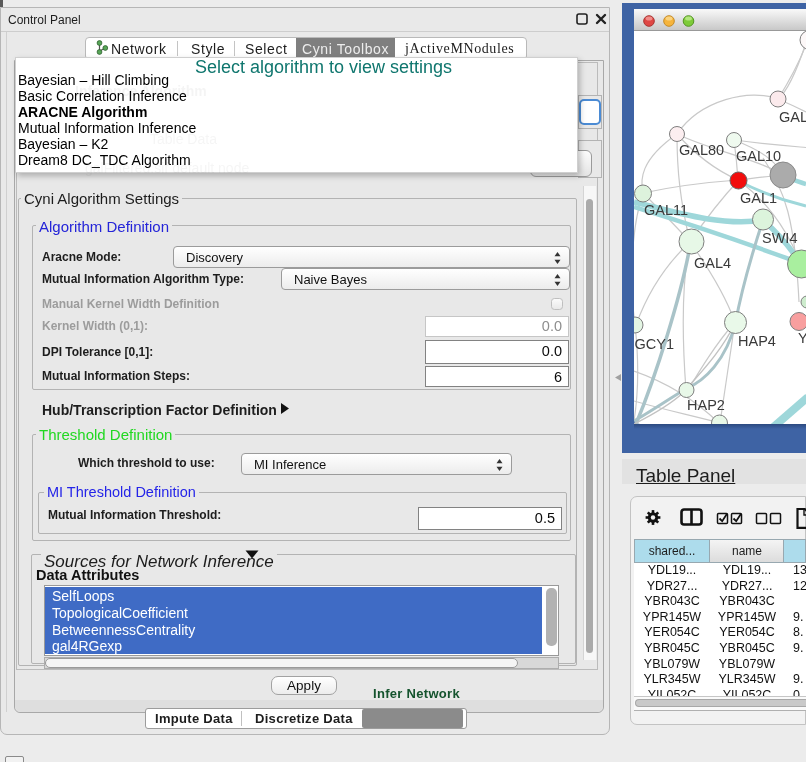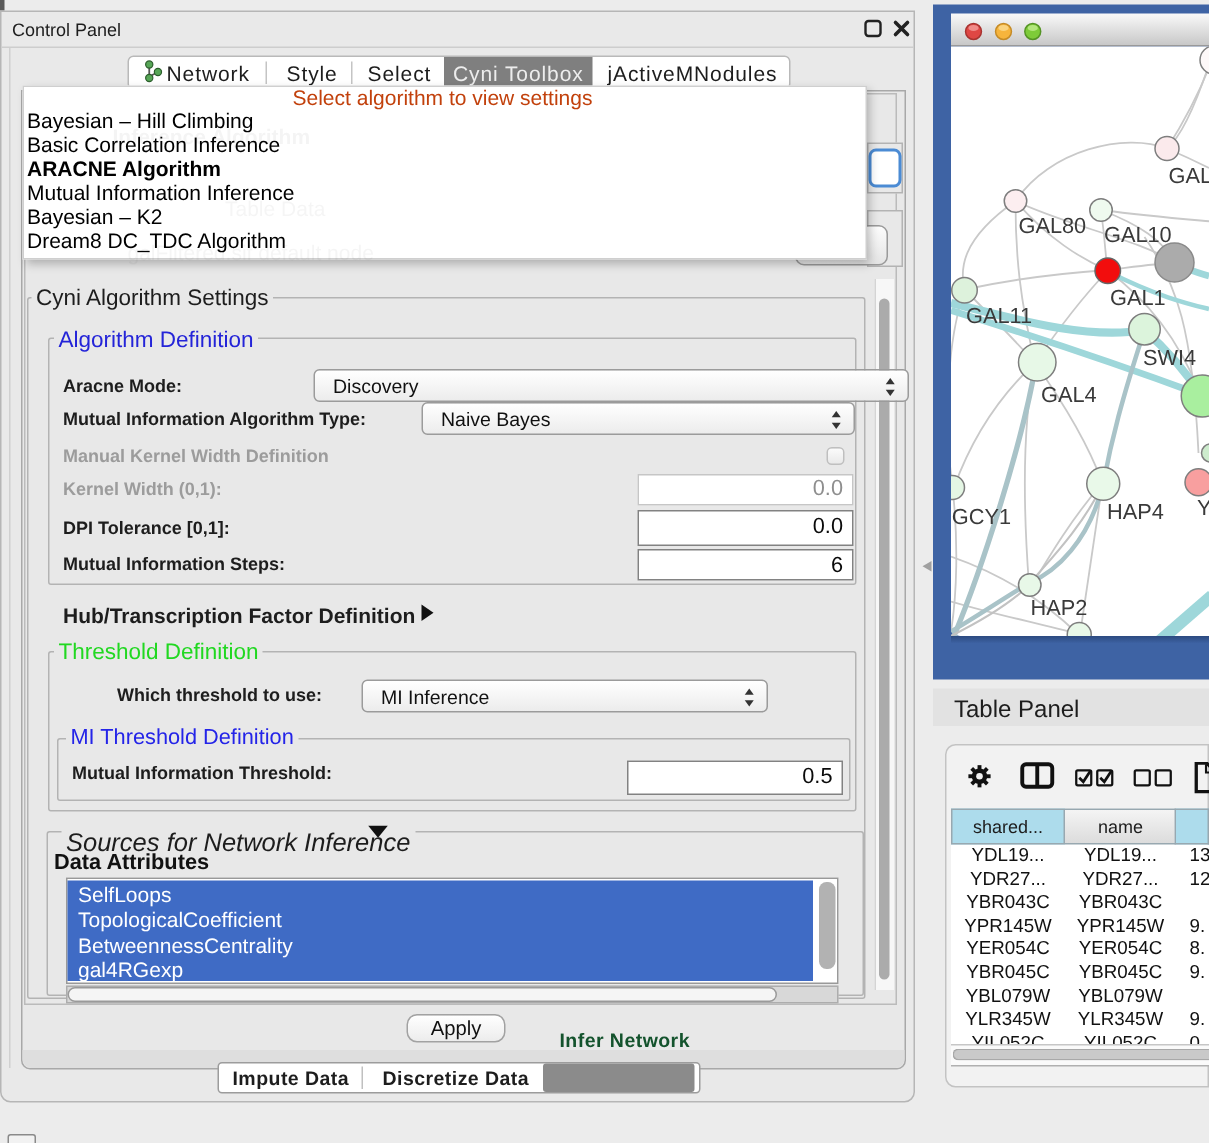--- a/index.html
+++ b/index.html
@@ -47,35 +47,35 @@
   <circle cx="5.5" cy="4" r="2.4" fill="#57a657" stroke="#2c5e2c" stroke-width="0.8"></circle>
   <circle cx="5.5" cy="13" r="2.4" fill="#57a657" stroke="#2c5e2c" stroke-width="0.8"></circle>
   <circle cx="11.3" cy="9" r="2.4" fill="#57a657" stroke="#2c5e2c" stroke-width="0.8"></circle>
 </svg>
 <div class="abs" style="left:111px;top:41px;font-size:14px;letter-spacing:0.6px;color:#1d1d1d;">Network</div>
 <div class="abs" style="left:177px;top:41px;width:1px;height:15px;background:#c4c4c4;"></div>
 <div class="abs" style="left:191px;top:41px;font-size:14px;letter-spacing:0.6px;color:#1d1d1d;">Style</div>
 <div class="abs" style="left:234px;top:41px;width:1px;height:15px;background:#c4c4c4;"></div>
 <div class="abs" style="left:245px;top:41px;font-size:14px;letter-spacing:0.6px;color:#1d1d1d;">Select</div>
 <div class="abs" style="left:302px;top:41px;font-size:14px;letter-spacing:0.6px;color:#ededed;text-align:right;">Cyni Toolbox</div>
-<div class="abs" style="left:405px;top:41px;font-size:14px;letter-spacing:0.6px;color:#1d1d1d;">jActiveMNodules</div>
+<div class="abs" style="left:405px;top:41px;font-size:14px;letter-spacing:0.6px;color:#1d1d1d;font-family:Liberation Serif, serif;">jActiveMNodules</div>
 
 <div class="abs" style="left:16px;top:62px;width:582px;height:608px;border:1px solid #bbbbbb;background:#e8e8e8;"></div>
 
 <div class="abs" style="left:583px;top:186px;width:13px;height:474px;background:#f7f7f7;border-left:1px solid #d4d4d4;"></div>
 <div class="abs" style="left:585.5px;top:199px;width:7px;height:454px;background:#ababab;border-radius:4px;"></div>
 
 <div class="gbox" style="left:18px;top:198px;width:559px;height:468px;"></div>
 <div class="gtitle" style="left:21px;top:190px;color:#1d1d1d;font-size:15px;">Cyni Algorithm Settings</div>
 
 <div class="gbox" style="left:32px;top:225px;width:539px;height:165px;"></div>
 <div class="gtitle" style="left:36px;top:218px;color:#2424d8;font-size:15px;">Algorithm Definition</div>
 
 <div class="abs lbl bold" style="left:42px;top:250px;">Aracne Mode:</div>
-<div class="combo" style="left:173px;top:246px;width:397px;height:22px;margin-left:36px;">
+<div class="combo" style="left:173px;top:246px;width:397px;height:22px;">
   <span class="txt">Discovery</span>
   <svg class="spin" viewBox="0 0 9 14">
       <path d="M 4.5 1 L 7.5 5.2 L 1.5 5.2 Z" fill="#333"></path>
       <path d="M 4.5 13 L 7.5 8.8 L 1.5 8.8 Z" fill="#333"></path>
     </svg>
 </div>
 <div class="abs lbl bold" style="left:42px;top:272px;">Mutual Information Algorithm Type:</div>
 <div class="combo" style="left:281px;top:268px;width:289px;height:22px;">
   <span class="txt">Naive Bayes</span>
   <svg class="spin" viewBox="0 0 9 14">
@@ -233,21 +233,21 @@
     <text x="128" y="212">SWI4</text>
     <text x="60" y="237">GAL4</text>
     <text x="0.5" y="318">GCY1</text>
     <text x="104" y="315">HAP4</text>
     <text x="164" y="312">Y</text>
     <text x="53" y="379">HAP2</text>
   </g>
 </svg>
 
 <div class="abs" style="left:622px;top:459px;width:184px;height:25px;background:#e2e2e2;"></div>
-<div class="abs" style="left:636px;top:465px;font-size:16px;color:#1d1d1d;">Table Panel</div>
+<div class="abs" style="left:636px;top:465px;font-size:19px;color:#1d1d1d;text-decoration:underline;">Table Panel</div>
 
 <div class="abs" style="left:630px;top:496px;width:176px;height:229px;background:#f2f2f2;border:1px solid #c3c3c3;border-radius:7px 0 0 7px;"></div>
 
 <svg class="abs" style="left:644px;top:508px;" width="162" height="22" viewBox="0 0 162 22">
 
   <g transform="translate(9,9.5)" fill="#111">
     <circle r="5.2"></circle>
     <g stroke="#111" stroke-width="2.6">
       <line x1="0" y1="-7.4" x2="0" y2="7.4"></line>
       <line x1="-7.4" y1="0" x2="7.4" y2="0"></line>
@@ -294,14 +294,14 @@
 
 <div class="abs" style="left:578px;top:95px;width:24px;height:34px;border:1px solid #b3b3b3;background:#e8e8e8;"></div>
 <div class="abs" style="left:579px;top:99px;width:22px;height:26px;border:2.5px solid #4b8bd4;border-radius:5px;background:#fff;"></div>
 <div class="abs" style="left:578px;top:140px;width:24px;height:38px;border:1px solid #b3b3b3;background:#e8e8e8;"></div>
 <div class="abs" style="left:530px;top:150px;width:62px;height:27px;border:1px solid #9a9a9a;border-radius:6px;background:linear-gradient(#fcfcfc,#e4e4e4);"></div>
 
 <div class="abs" style="left:15px;top:57px;width:563px;height:116px;background:#ffffff;border:1px solid #cfcfcf;box-shadow:2px 3px 6px rgba(0,0,0,0.25);"></div>
 <div class="abs" style="left:75px;top:83px;font-size:14px;font-weight:bold;color:rgba(50,50,50,0.055);">Inference Algorithm</div>
 <div class="abs" style="left:150px;top:131px;font-size:14px;color:rgba(50,50,50,0.05);">Table Data</div>
 <div class="abs" style="left:85px;top:160px;font-size:14px;color:rgba(50,50,50,0.05);">galFiltered.sif default node</div>
-<div class="abs" style="left:195px;top:57px;font-size:14px;color:#c2410c;">Select algorithm to view settings</div>
+<div class="abs" style="left:195px;top:57px;font-size:18px;color:#0f766e;">Select algorithm to view settings</div>
 <div class="abs" style="left:18px;top:72px;font-size:14px;color:#000;line-height:16px;">Bayesian – Hill Climbing<br>Basic Correlation Inference<br><b>ARACNE Algorithm</b><br>Mutual Information Inference<br>Bayesian – K2<br>Dream8 DC_TDC Algorithm</div>
 
 </body></html>

